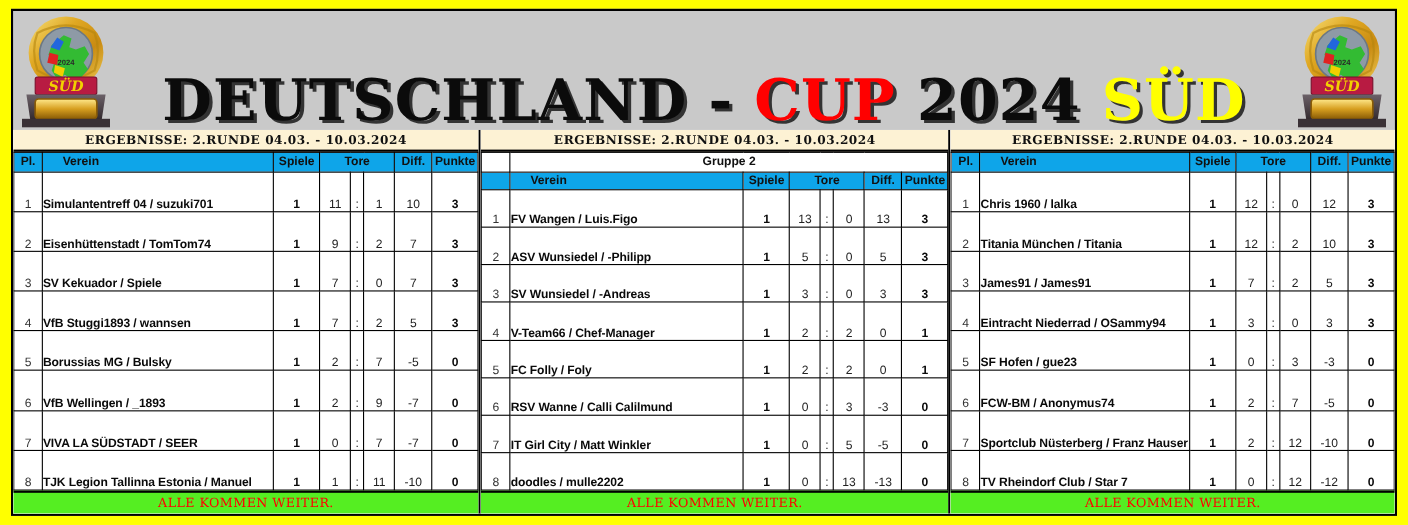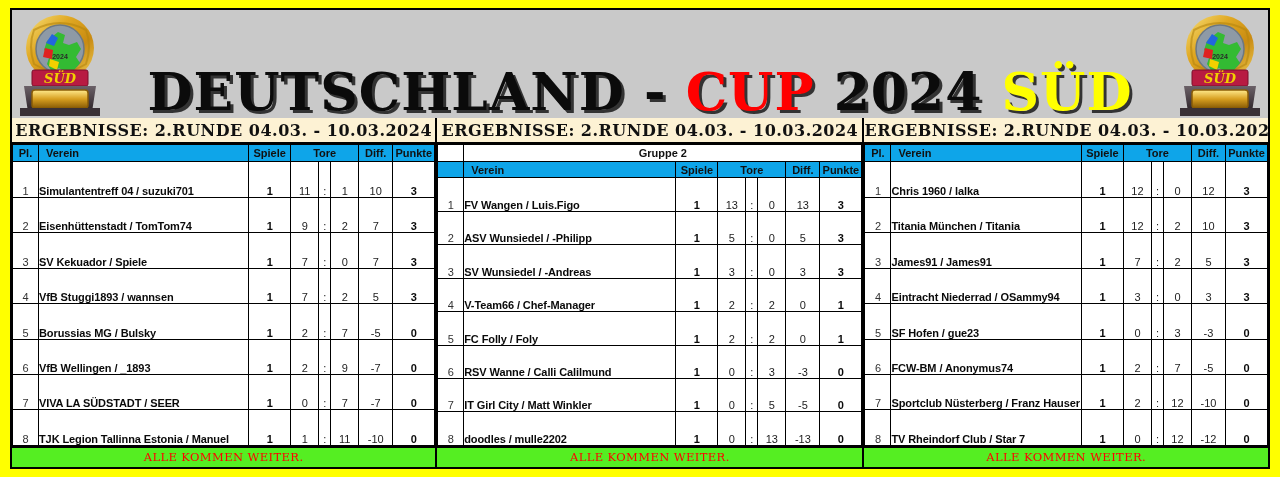--- a/index.html
+++ b/index.html
@@ -67,21 +67,21 @@
   .g1 { width: 432px; }
   .g2 { width: 434px; }
   .g3 { width: 410px; }
 
   .datebar {
     background: #fdf2d4;
     border-bottom: 2px solid #000;
     text-align: center;
     font-family: "DejaVu Serif", serif;
     font-weight: 700;
-    font-size: 16px;
+    font-size: 11px;
     letter-spacing: 0.5px;
     padding: 3px 0 2px 0;
     color: #111;
     white-space: nowrap;
     overflow: hidden;
     flex: 0 0 auto;
   }
 
   table.tbl {
     width: 100%;
@@ -107,21 +107,21 @@
   .g-blank { background: #fff; }
   .hd {
     font-size: 11.5px;
     font-weight: 700;
     color: #111;
     height: 16px;
     background: #0ea5e9;
     padding: 0 2px;
   }
   .hd.c { text-align: center; }
-  .hd.l { text-align: left; padding-left: 7px; }
+  .hd.l { text-align: left; padding-left: 18px; }
 
   tr.row td { height: 33px; }
   .c-pl {
     text-align: center;
     font-size: 10px;
     color: #333;
     font-weight: 400;
     vertical-align: bottom;
     padding-bottom: 4px;
   }

